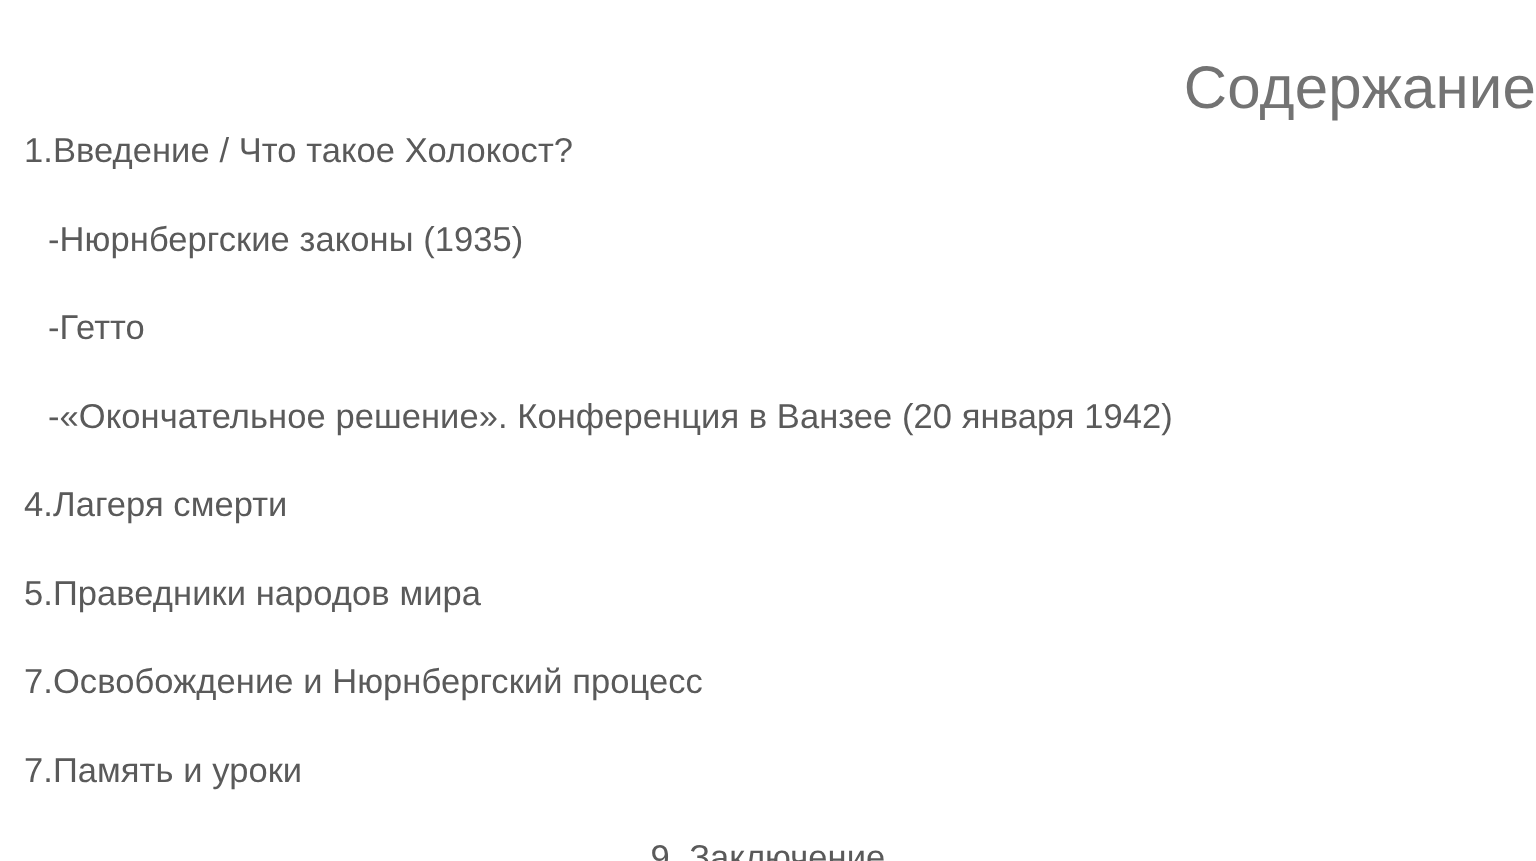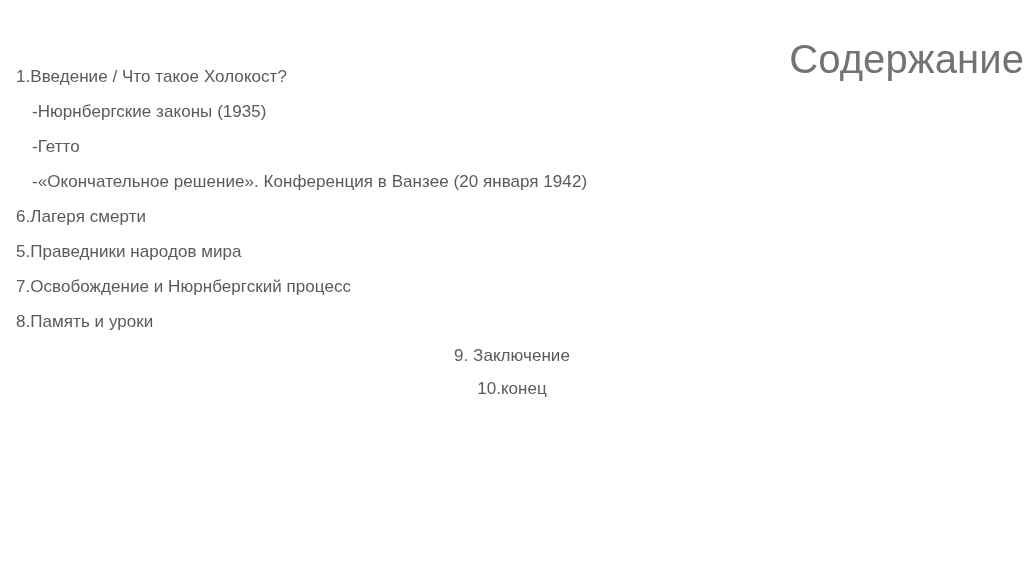--- a/index.html
+++ b/index.html
@@ -38,26 +38,27 @@
   }
 
   .toc {
     position: absolute;
     left: 16px;
     top: 59px;
     width: 992px;
   }
 
   .toc-item {
-    font-size: 17px;
+    font-size: 23px;
     line-height: 35px;
     color: #5a5a5a;
     font-weight: 400;
     white-space: nowrap;
     letter-spacing: 0.05px;
+    margin-top: 24px;
   }
 
   .toc-item.level-2 {
     padding-left: 16px;
   }
 
   .toc-item.tight {
     line-height: 33px;
     text-align: center;
   }
@@ -67,21 +68,21 @@
 
 <div class="slide">
 
   <h1 class="slide-title">Содержание</h1>
 
   <div class="toc">
     <div class="toc-item">1.Введение / Что такое Холокост?</div>
     <div class="toc-item level-2">-Нюрнбергские законы (1935)</div>
     <div class="toc-item level-2">-Гетто</div>
     <div class="toc-item level-2">-«Окончательное решение». Конференция в Ванзее (20 января 1942)</div>
-    <div class="toc-item">6.Лагеря смерти</div>
+    <div class="toc-item">4.Лагеря смерти</div>
     <div class="toc-item">5.Праведники народов мира</div>
     <div class="toc-item">7.Освобождение и Нюрнбергский процесс</div>
-    <div class="toc-item">8.Память и уроки</div>
+    <div class="toc-item">7.Память и уроки</div>
     <div class="toc-item tight">9. Заключение</div>
     <div class="toc-item tight">10.конец</div>
   </div>
 
 </div>
 
 </body></html>

